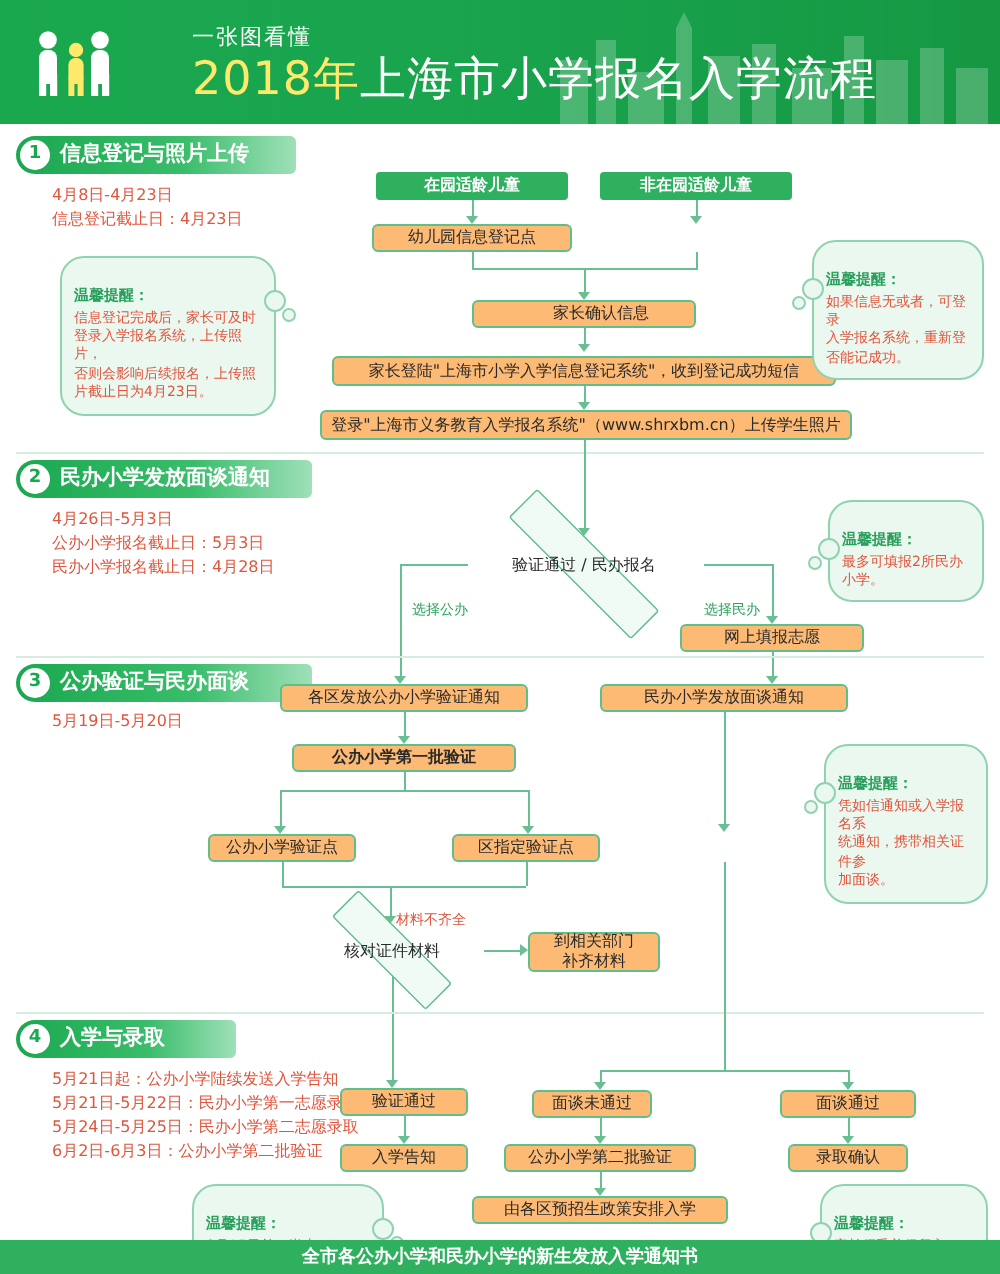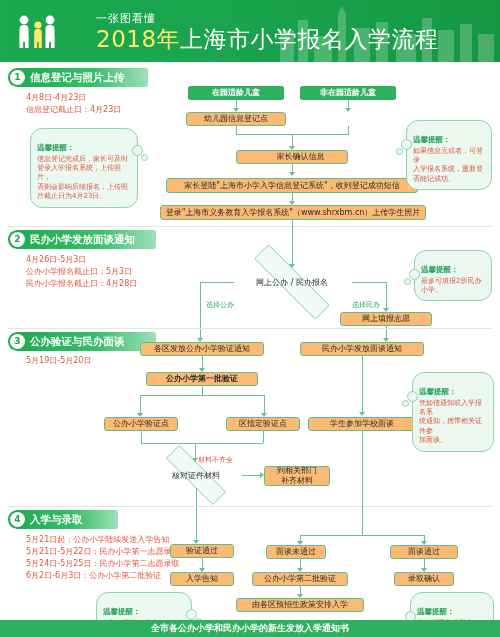--- a/index.html
+++ b/index.html
@@ -264,21 +264,21 @@
   </div>
   <div class="dates" style="top:254px; left:26px; width:160px;">4月26日-5月3日
 公办小学报名截止日：5月3日
 民办小学报名截止日：4月28日</div>
 
   <div class="ln lnv" style="left:292px; top:220px; height:46px;"></div>
   <div class="arrow" style="left:289px; top:264px;"></div>
 
   <div class="diamond" style="left:232px; top:268px; width:120px; height:28px;">
     <div class="dshape"></div>
-    <span>网上公办 / 民办报名</span>
+    <span>验证通过 / 民办报名</span>
   </div>
 
   <div class="edgelbl" style="left:206px; top:300px;">选择公办</div>
   <div class="edgelbl" style="left:352px; top:300px;">选择民办</div>
 
   <div class="ln lnh" style="left:200px; top:282px; width:34px;"></div>
   <div class="ln lnv" style="left:200px; top:282px; height:58px;"></div>
   <div class="arrow" style="left:197px; top:338px;"></div>
 
   <div class="ln lnh" style="left:352px; top:282px; width:34px;"></div>
@@ -314,21 +314,20 @@
   <div class="ln lnv" style="left:140px; top:395px; height:20px;"></div>
   <div class="ln lnv" style="left:264px; top:395px; height:20px;"></div>
   <div class="arrow" style="left:137px; top:413px;"></div>
   <div class="arrow" style="left:261px; top:413px;"></div>
 
   <div class="box" style="left:104px; top:417px; width:74px; height:14px;">公办小学验证点</div>
   <div class="box" style="left:226px; top:417px; width:74px; height:14px;">区指定验证点</div>
 
   <div class="ln lnv" style="left:362px; top:356px; height:58px;"></div>
   <div class="arrow" style="left:359px; top:412px;"></div>
-  <div class="box" style="left:308px; top:417px; width:108px; height:14px;">学生参加学校面谈</div>
 
   <div class="cloud tl" style="left:412px; top:372px; width:82px;">
     <span class="ctitle">温馨提醒：</span><span>凭如信通知或入学报名系
 统通知，携带相关证件参
 加面谈。</span>
   </div>
 
   <div class="ln lnv" style="left:141px; top:431px; height:12px;"></div>
   <div class="ln lnv" style="left:263px; top:431px; height:12px;"></div>
   <div class="ln lnh" style="left:141px; top:443px; width:122px;"></div>

